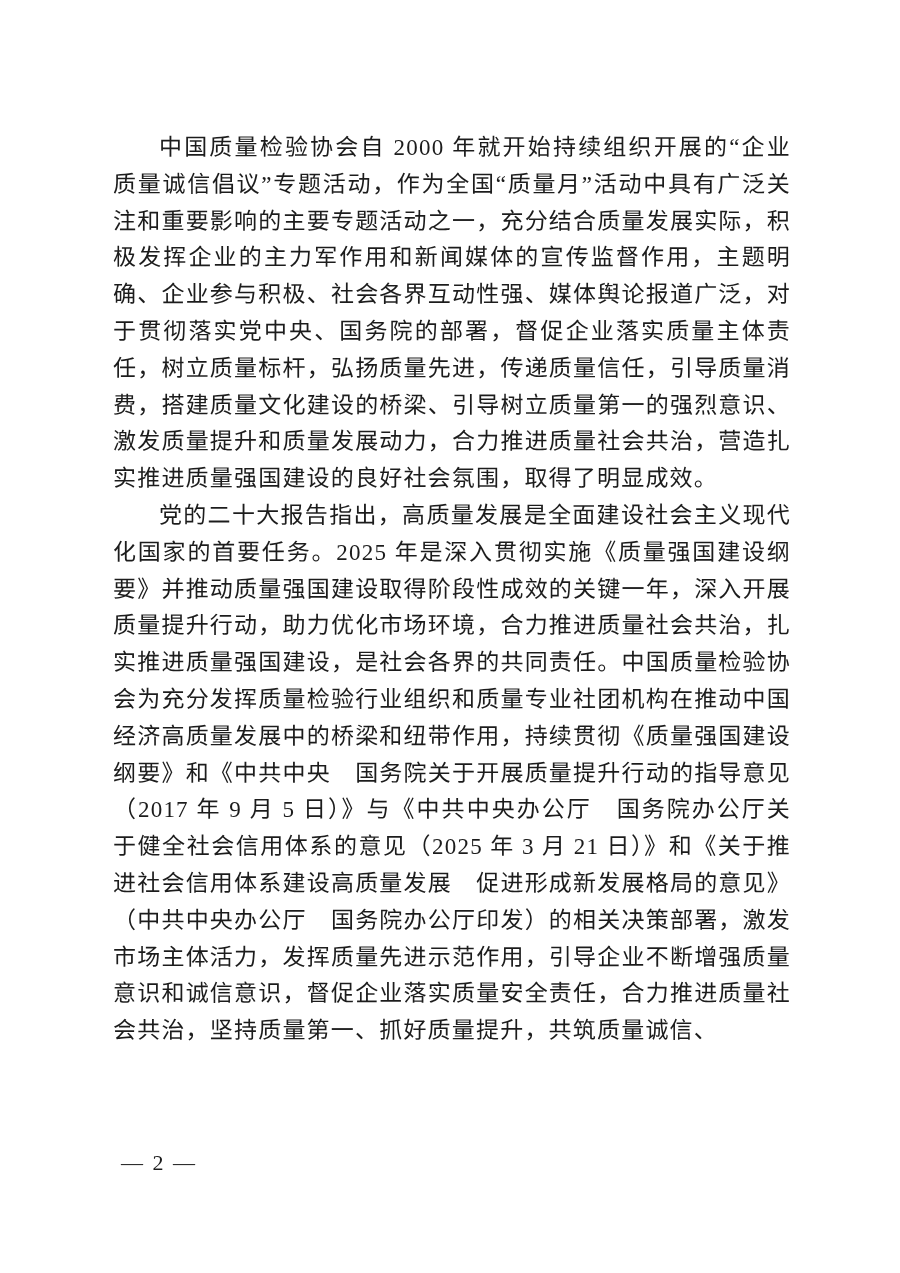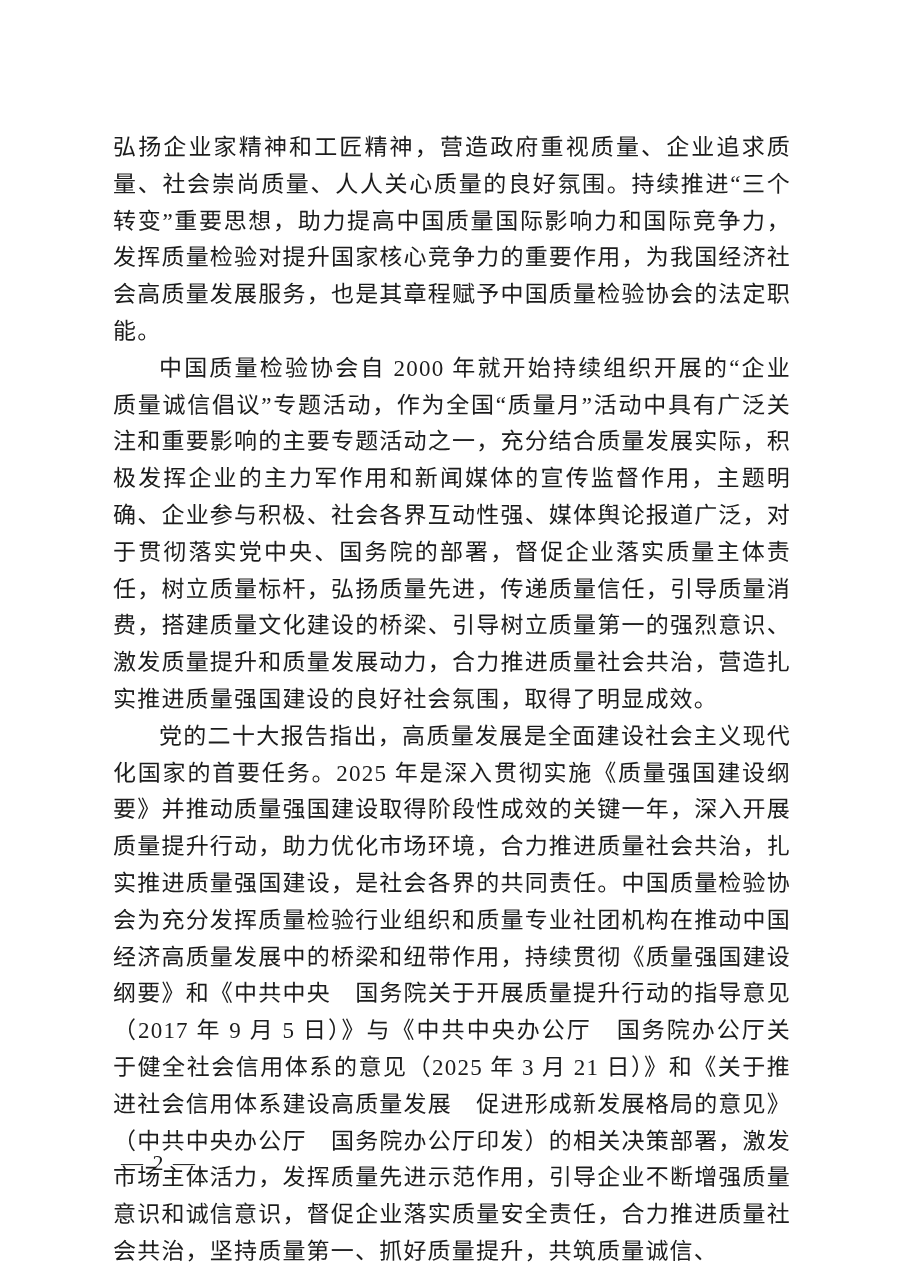--- a/index.html
+++ b/index.html
@@ -43,18 +43,17 @@
     letter-spacing: 2px;
     color: #1c1c1c;
     font-family: "Liberation Serif", "DejaVu Serif", serif;
   }
 </style>
 </head>
 <body>
 
 <div class="page">
   <div class="content">
-    <p class="para">弘扬企业家精神和工匠精神，营造政府重视质量、企业追求质量、社会崇尚质量、人人关心质量的良好氛围。持续推进“三个转变”重要思想，助力提高中国质量国际影响力和国际竞争力，发挥质量检验对提升国家核心竞争力的重要作用，为我国经济社会高质量发展服务，也是其章程赋予中国质量检验协会的法定职能。</p>
     <p class="para indent">中国质量检验协会自 2000 年就开始持续组织开展的“企业质量诚信倡议”专题活动，作为全国“质量月”活动中具有广泛关注和重要影响的主要专题活动之一，充分结合质量发展实际，积极发挥企业的主力军作用和新闻媒体的宣传监督作用，主题明确、企业参与积极、社会各界互动性强、媒体舆论报道广泛，对于贯彻落实党中央、国务院的部署，督促企业落实质量主体责任，树立质量标杆，弘扬质量先进，传递质量信任，引导质量消费，搭建质量文化建设的桥梁、引导树立质量第一的强烈意识、激发质量提升和质量发展动力，合力推进质量社会共治，营造扎实推进质量强国建设的良好社会氛围，取得了明显成效。</p>
     <p class="para indent">党的二十大报告指出，高质量发展是全面建设社会主义现代化国家的首要任务。2025 年是深入贯彻实施《质量强国建设纲要》并推动质量强国建设取得阶段性成效的关键一年，深入开展质量提升行动，助力优化市场环境，合力推进质量社会共治，扎实推进质量强国建设，是社会各界的共同责任。中国质量检验协会为充分发挥质量检验行业组织和质量专业社团机构在推动中国经济高质量发展中的桥梁和纽带作用，持续贯彻《质量强国建设纲要》和《中共中央　国务院关于开展质量提升行动的指导意见（2017 年 9 月 5 日）》与《中共中央办公厅　国务院办公厅关于健全社会信用体系的意见（2025 年 3 月 21 日）》和《关于推进社会信用体系建设高质量发展　促进形成新发展格局的意见》（中共中央办公厅　国务院办公厅印发）的相关决策部署，激发市场主体活力，发挥质量先进示范作用，引导企业不断增强质量意识和诚信意识，督促企业落实质量安全责任，合力推进质量社会共治，坚持质量第一、抓好质量提升，共筑质量诚信、</p>
   </div>
   <div class="page-number">— 2 —</div>
 </div>
 
 </body></html>

